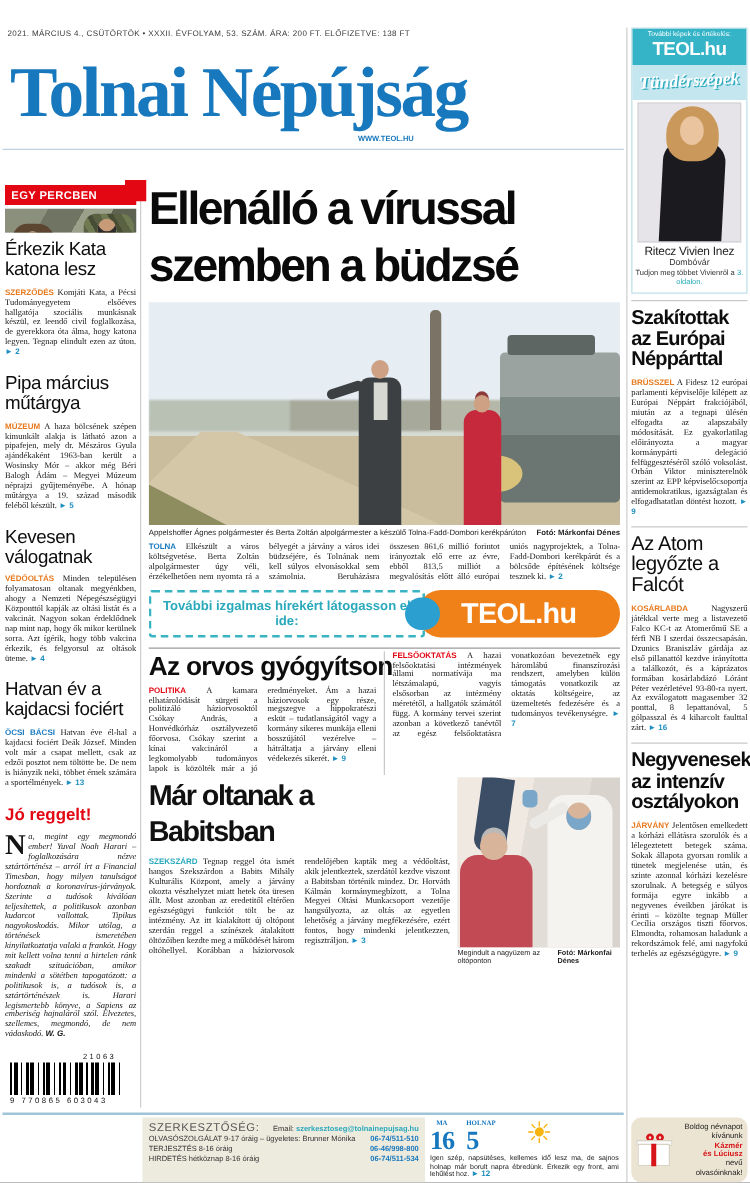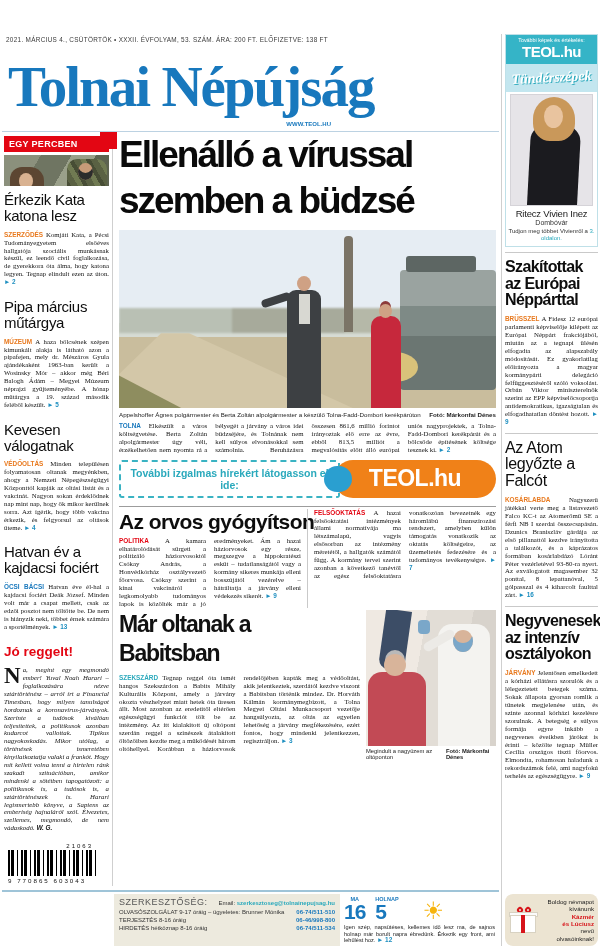--- a/index.html
+++ b/index.html
@@ -1,34 +1,34 @@
 <!DOCTYPE html>
 <html lang="hu"><head>
 <meta charset="utf-8">
 <style>
   html,body{margin:0;padding:0;background:#888;}
   .page{position:relative;width:600px;height:946px;background:#fff;overflow:hidden;
         font-family:"Liberation Sans",sans-serif;color:#111;box-sizing:border-box;
-        padding:34px 2px 0 2px;display:flex;}
+        padding:22px 2px 0 2px;display:flex;}
   *{box-sizing:border-box;}
 
   
   .main-wrap{width:497px;display:flex;flex-direction:column;}
   .right-col{width:97px;margin-left:2px;border-left:1px solid #cfcfcf;padding-left:3px;
              display:flex;flex-direction:column;}
 
   
   .dateline{font-size:6.4px;letter-spacing:.3px;color:#3a3a3a;padding:2px 0 0 4px;}
   .masthead{font-family:"Liberation Serif",serif;font-weight:bold;color:#1878bd;
             font-size:57px;letter-spacing:-2px;line-height:88px;padding-left:6px;white-space:nowrap;}
   .site{font-size:6px;font-weight:bold;color:#1878bd;text-align:right;margin:-10px 168px 0 0;}
   .head-rule{border-top:1px solid #bcd2e2;margin:4px 0 0 0;}
 
   
-  .content-row{display:flex;flex:1;min-height:0;}
+  .content-row{display:flex;flex:1;min-height:0;margin-top:24px;}
   .left-col{width:111px;border-right:1px solid #cfcfcf;padding:4px 3px 0 2px;
             display:flex;flex-direction:column;}
   .center-col{flex:1;position:relative;padding:0 3px 0 6px;display:flex;flex-direction:column;}
 
   
   .body{font-family:"Liberation Serif",serif;font-size:6.8px;line-height:7.9px;
         text-align:justify;color:#141414;}
   .tag{font-family:"Liberation Sans",sans-serif;font-weight:bold;font-size:6.4px;}
   .t-orange{color:#e8791e;} .t-red{color:#e30613;} .t-blue{color:#1878bd;} .t-teal{color:#2aa9bc;}
   .pref{font-family:"Liberation Sans",sans-serif;font-weight:bold;font-size:6.4px;color:#1e8fc0;}
@@ -138,21 +138,21 @@
   
   .footer-rule{border:none;border-top:2px solid #9fc4d8;margin:4px 0 0 0;}
   .footer-row{display:flex;align-items:stretch;height:52px;margin-top:2px;}
   .ed-box{width:226px;background:#edeade;padding:3px 5px;font-size:6px;color:#333;}
   .ed-head{display:flex;justify-content:space-between;align-items:baseline;}
   .ed-title{font-size:9px;color:#555;letter-spacing:.5px;}
   .ed-mail a,.ed-mail .lnk{color:#2aa9bc;font-weight:bold;}
   .ed-row{display:flex;justify-content:space-between;margin-top:2px;}
   .ed-phone{color:#1878bd;font-weight:bold;}
   .weather{flex:1;padding:2px 4px;position:relative;}
-  .w-temps{display:flex;gap:10px;align-items:flex-end;}
+  .w-temps{display:flex;gap:10px;align-items:flex-start;font-family:Liberation Serif, serif;}
   .w-lab{font-size:5.5px;color:#1878bd;font-weight:bold;text-align:center;}
   .w-num{font-size:21px;font-weight:bold;color:#1878bd;line-height:20px;letter-spacing:-1px;}
   .w-sun{font-size:24px;color:#f6b40e;line-height:22px;margin-left:14px;}
   .w-text{font-size:5.6px;line-height:6.6px;color:#222;text-align:justify;margin-top:2px;}
 
   
   .promo{border:1px solid #bfe0e8;}
   .promo-head{background:#35b4c7;color:#fff;text-align:center;padding:2px 1px 3px 1px;}
   .promo-head .small{font-size:5.4px;display:block;}
   .promo-head .big{font-size:15px;font-weight:bold;letter-spacing:-.5px;}

